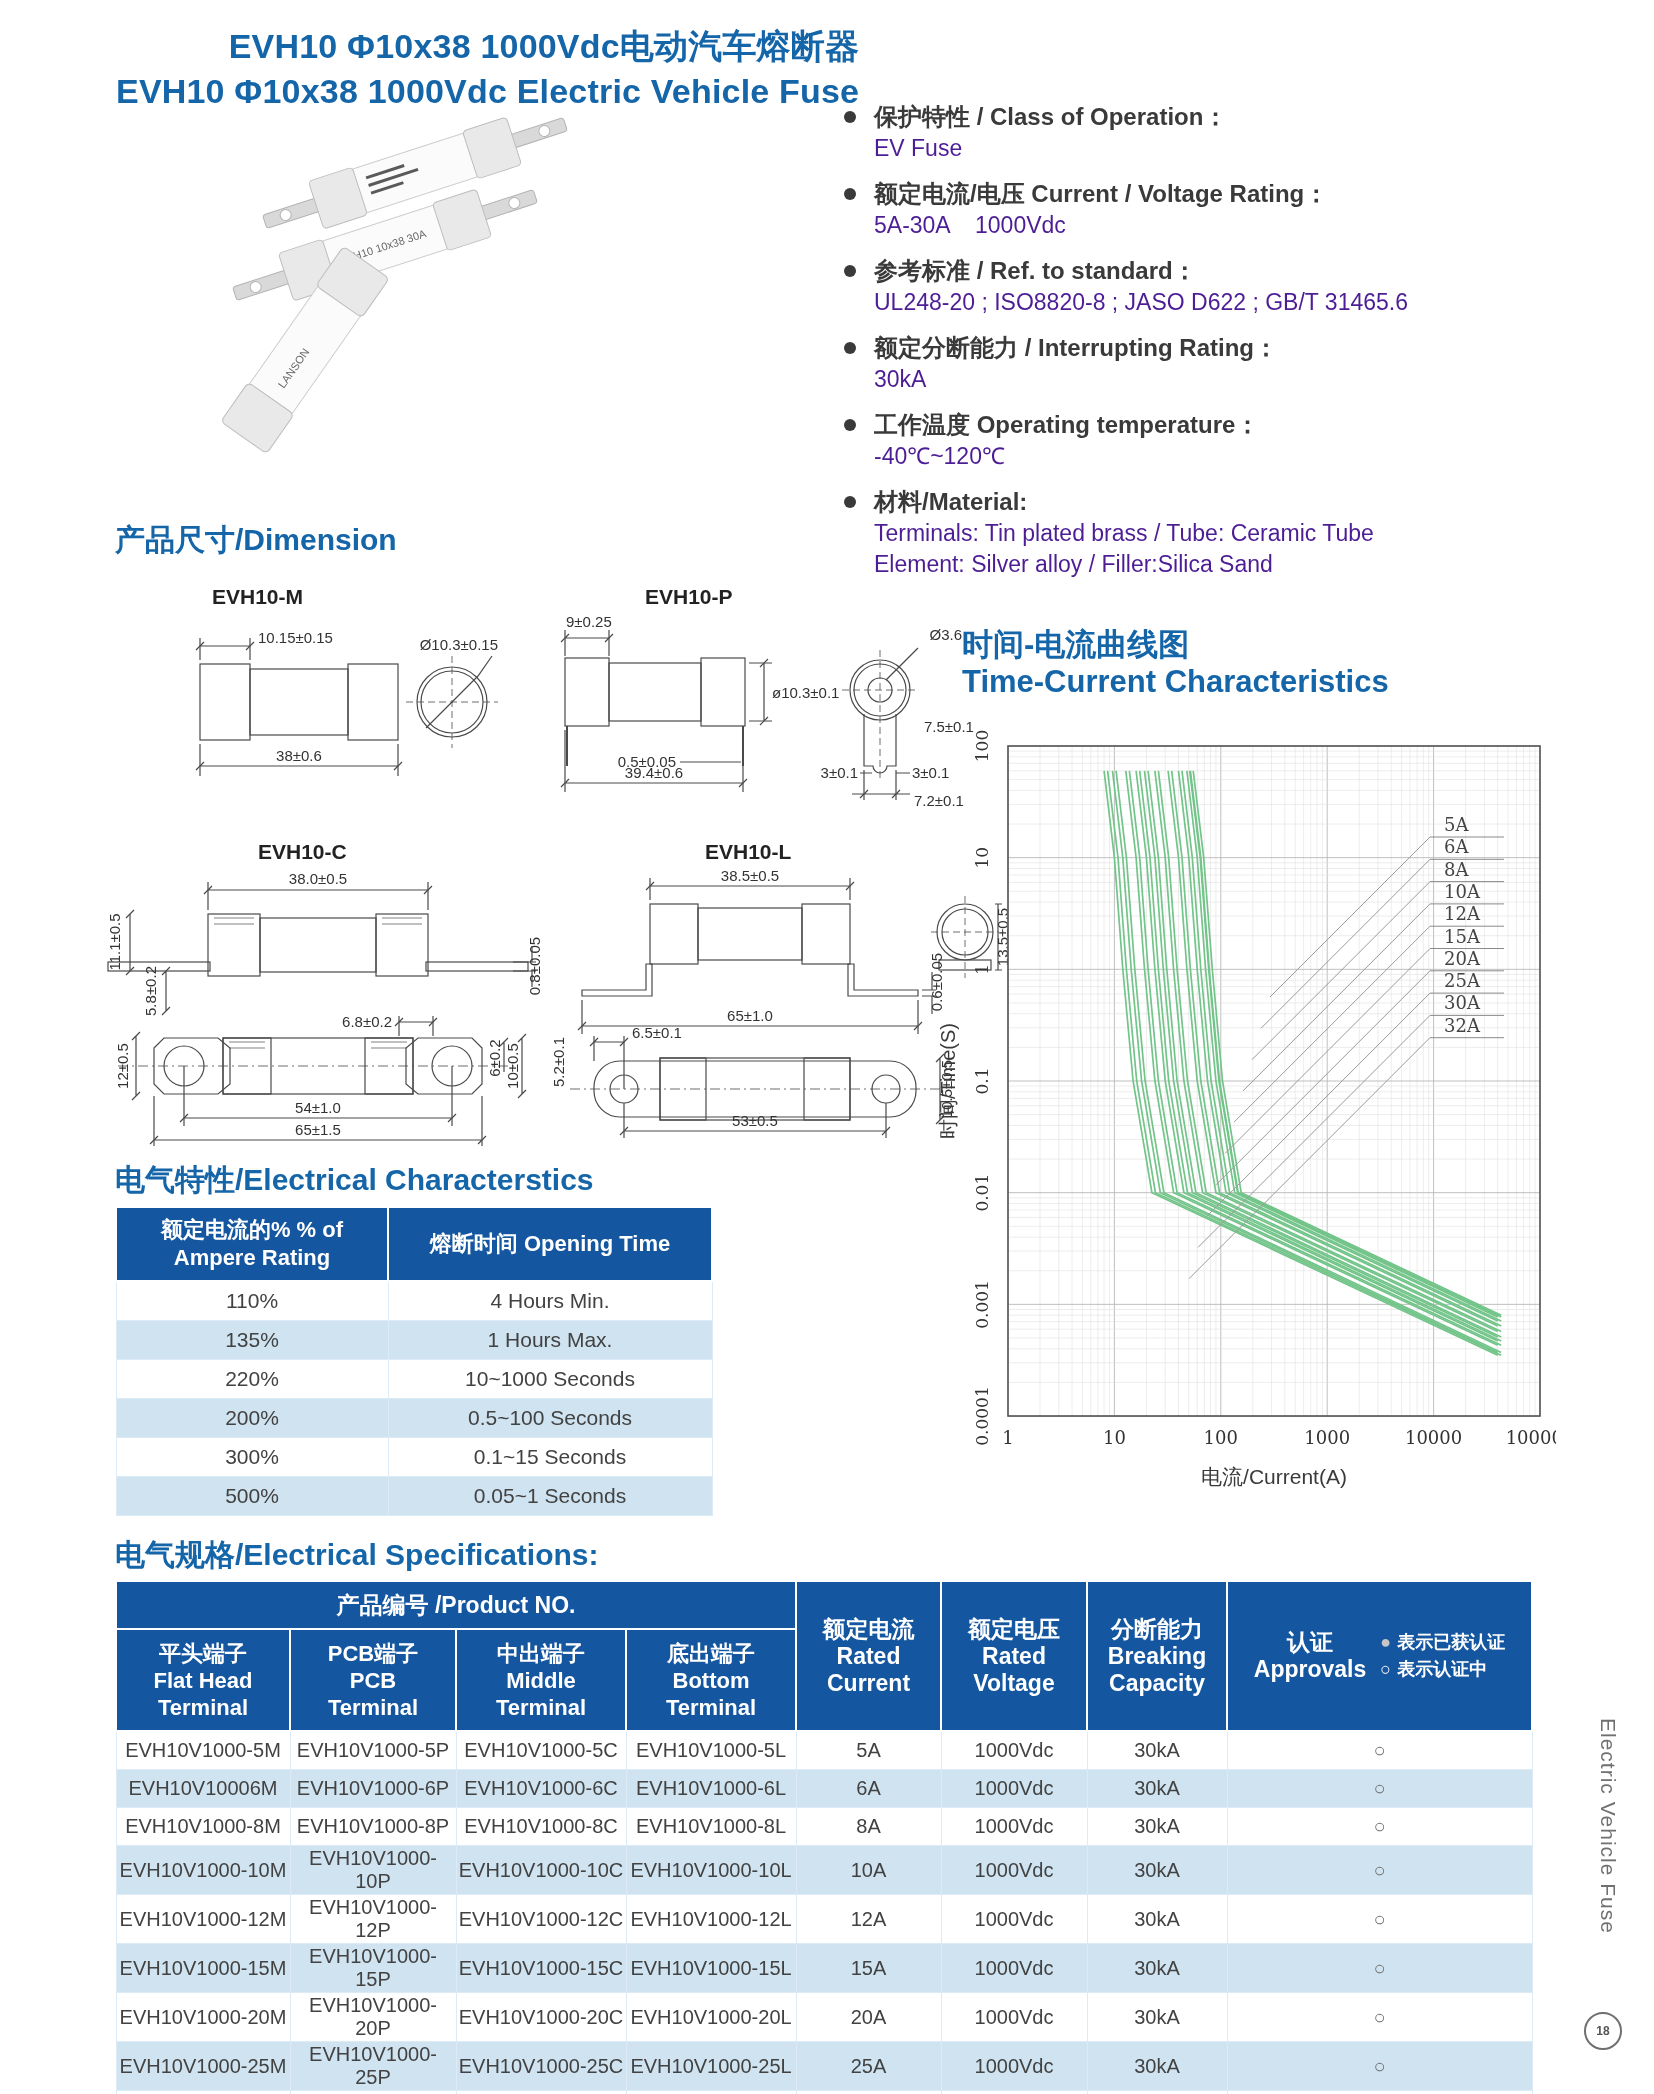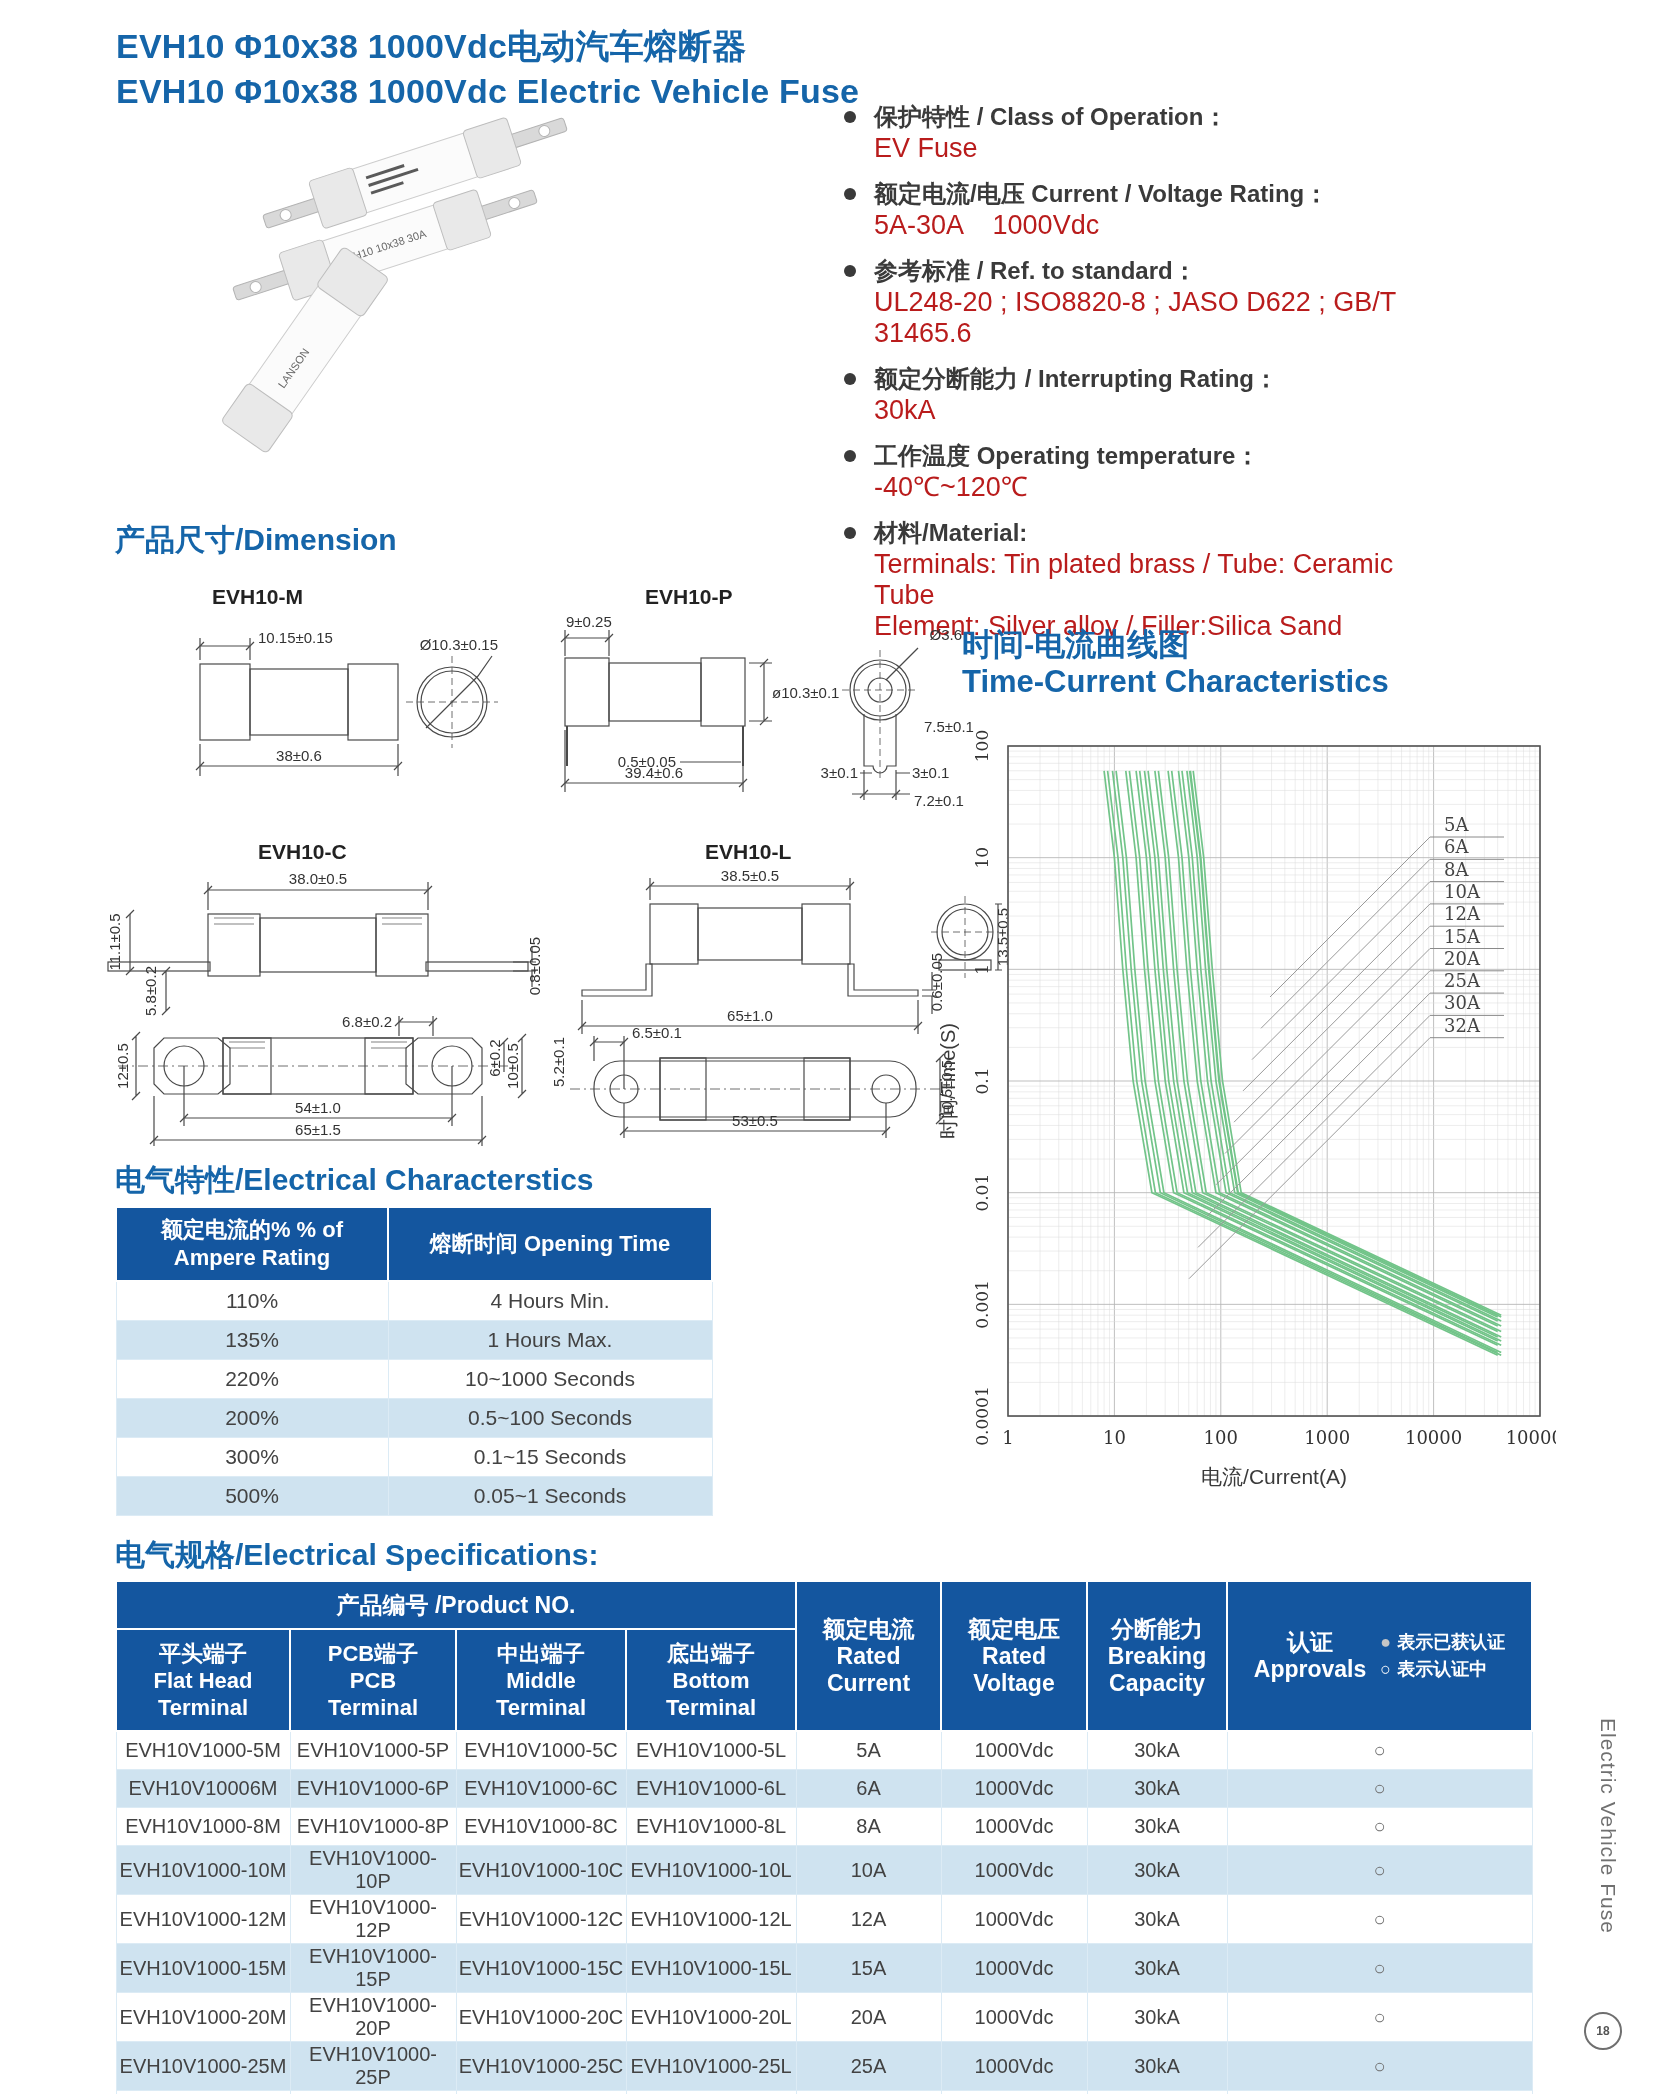--- a/index.html
+++ b/index.html
@@ -1,29 +1,29 @@
 <!DOCTYPE html>
 <html><head>
 <meta charset="utf-8">
 <style>
   html,body{margin:0;padding:0;background:#ffffff;}
   .page{position:relative;width:1654px;height:2094px;background:#ffffff;overflow:hidden;
         font-family:"Liberation Sans",sans-serif;}
   
   .main-title{position:absolute;left:116px;top:24px;color:#1565a9;font-weight:bold;
-              font-size:34px;line-height:45px;letter-spacing:0.2px;}
+              font-size:34px;line-height:45px;letter-spacing:0.2px;text-align:right;}
   .sec-title{position:absolute;color:#1565a9;font-weight:bold;font-size:30px;text-align:right;}
   
   #features{position:absolute;left:842px;top:100px;width:610px;}
   .feature{margin-bottom:13px;}
   .feature-heading{position:relative;padding-left:32px;font-size:24px;font-weight:bold;
                    color:#3a3a3a;line-height:33px;}
   .feature-bullet{position:absolute;left:2px;top:11px;width:12px;height:12px;border-radius:50%;
                   background:#3a3a3a;}
-  .feature-line{padding-left:32px;font-size:27px;color:#b91c1c;line-height:31px;white-space:pre-wrap;}
+  .feature-line{padding-left:32px;font-size:23px;color:#4c1d95;line-height:31px;white-space:pre-wrap;}
   
   .draw-label{position:absolute;font-size:21px;font-weight:bold;color:#222;}
   .draw-svg{position:absolute;}
   .dimtxt{font-size:15px;fill:#333;font-family:"Liberation Sans",sans-serif;}
   
   #chart-title{position:absolute;left:962px;top:626px;color:#1565a9;font-weight:bold;
                font-size:31px;line-height:37px;}
   #tc-chart{position:absolute;left:938px;top:714px;}
   
   .tbl{border-collapse:collapse;table-layout:fixed;}

